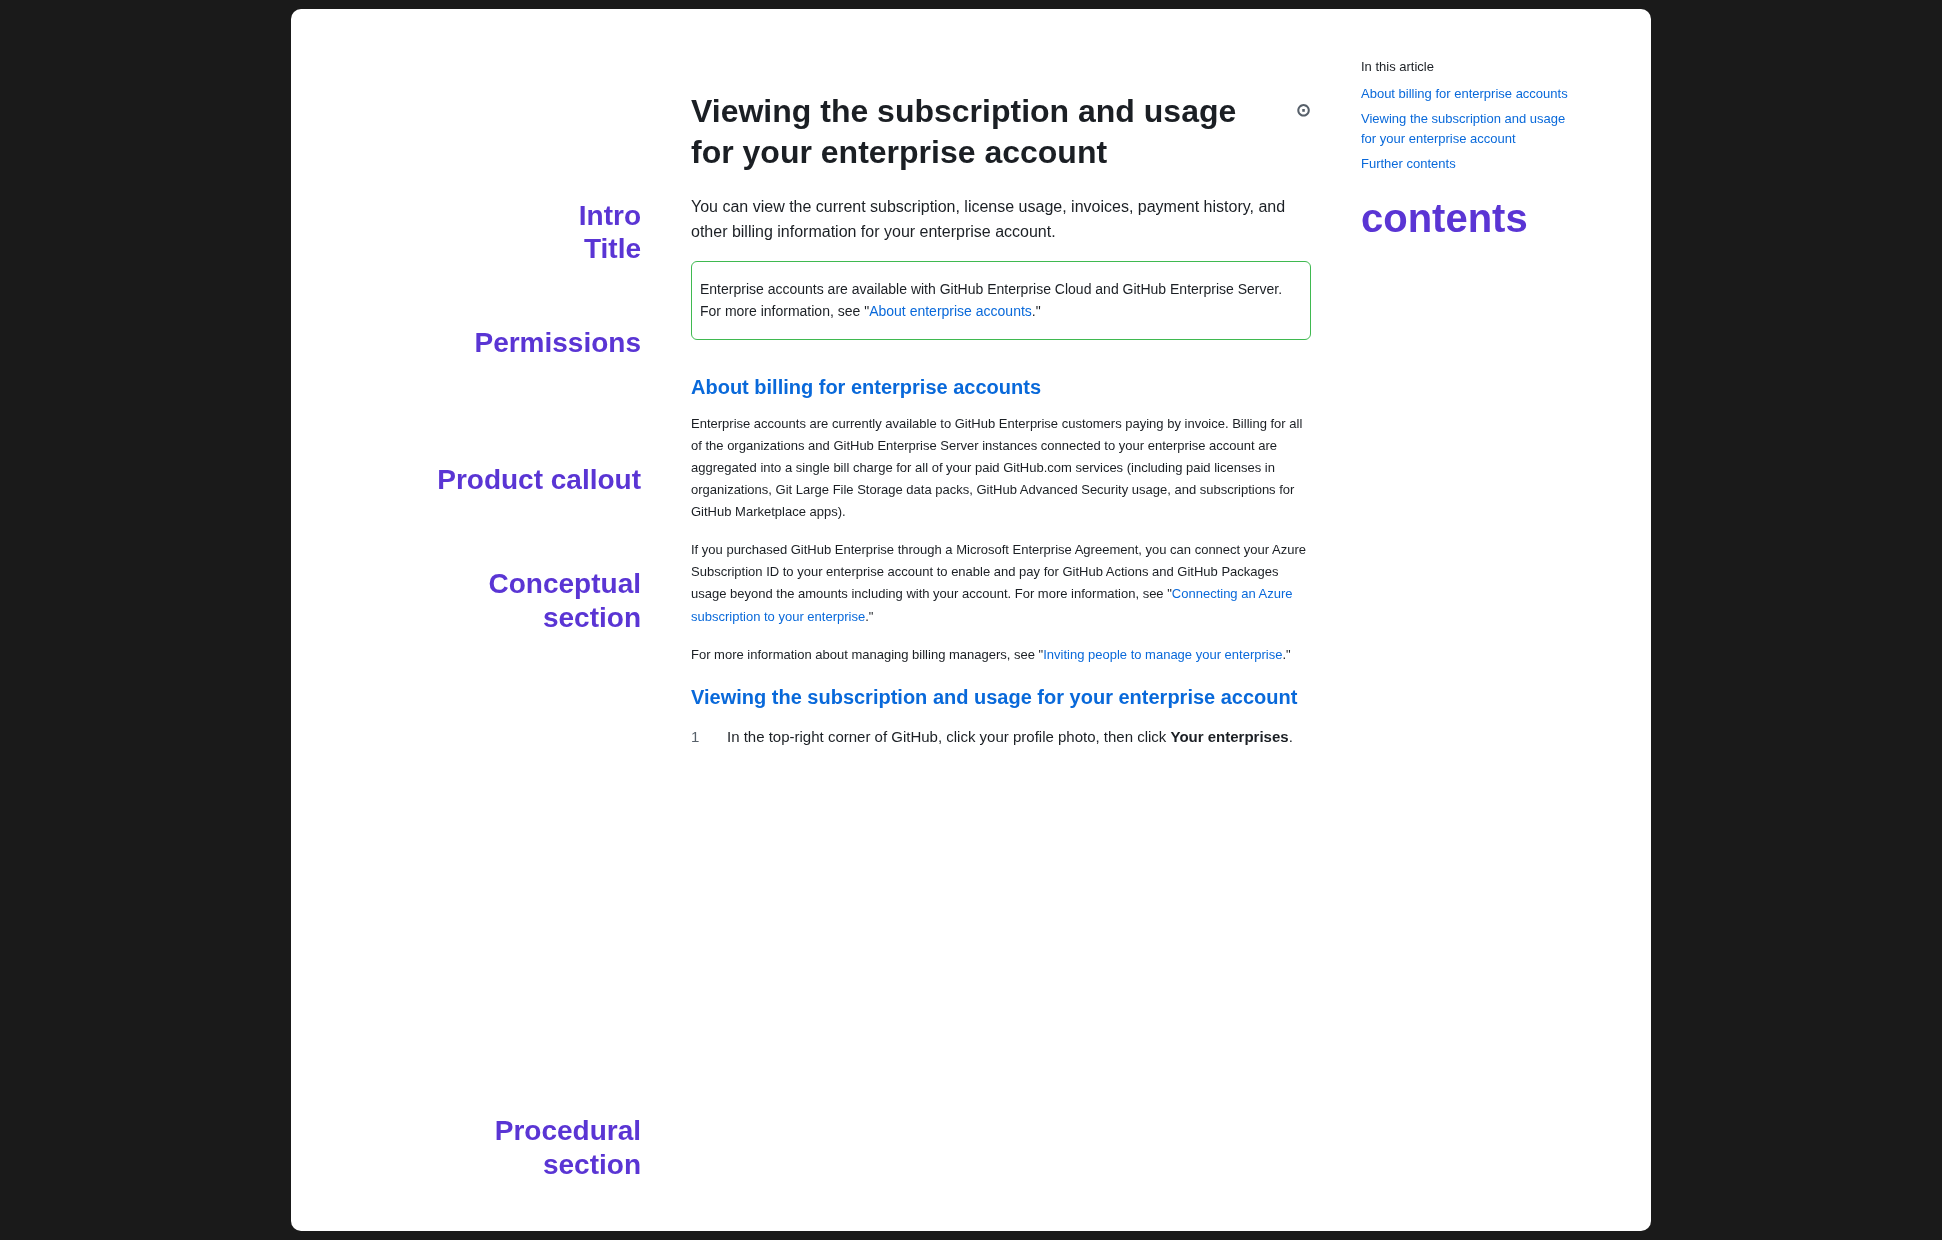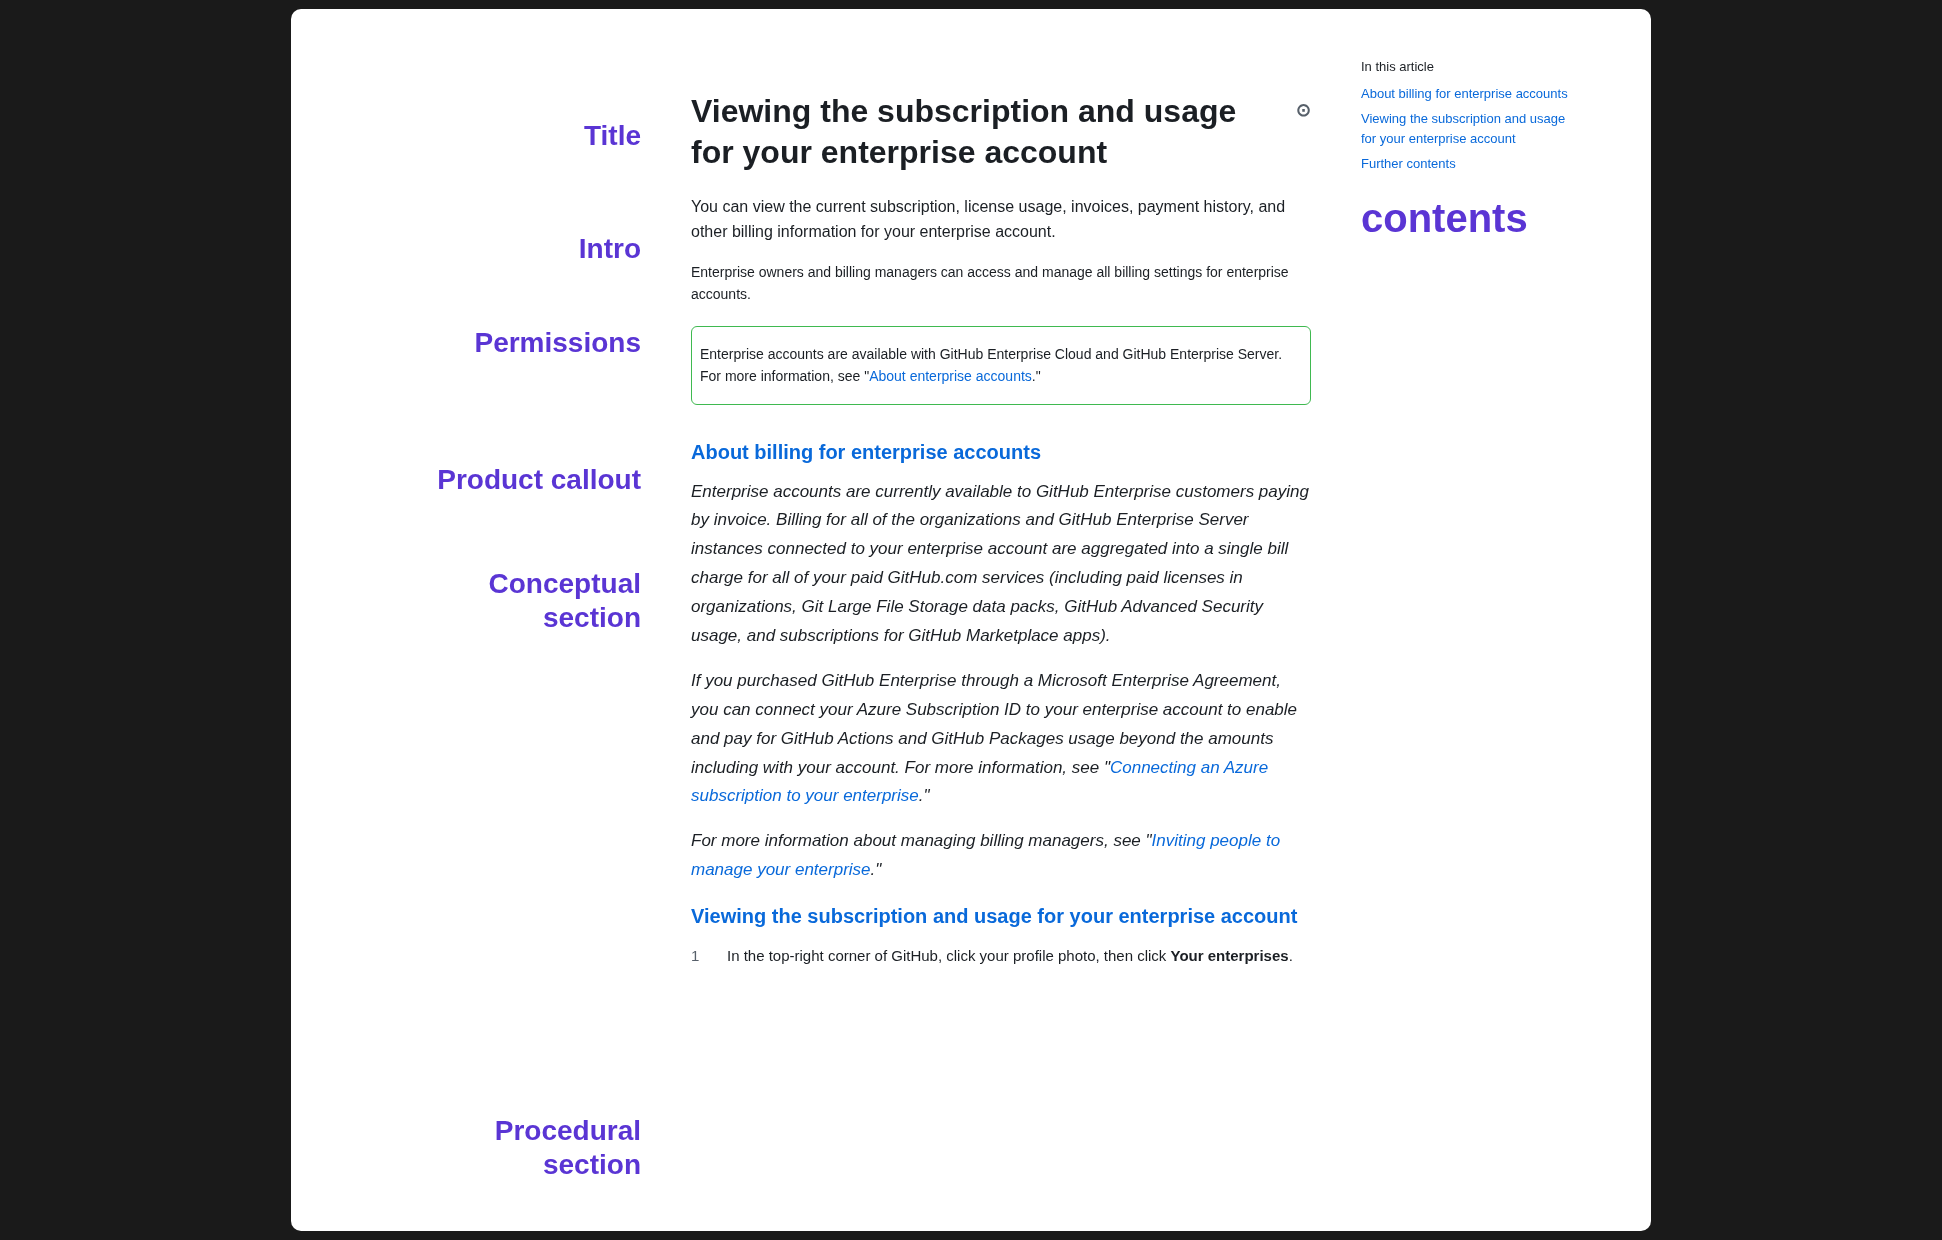--- a/index.html
+++ b/index.html
@@ -98,25 +98,24 @@
       text-decoration: none;
     }
     .section-heading {
       font-size: 20px;
       font-weight: 600;
       color: #0969da;
       margin-bottom: 14px;
       margin-top: 10px;
     }
     .section-body {
-      font-size: 17px;
+      font-size: 13px;
       color: #1b1f24;
       line-height: 1.7;
       margin-bottom: 16px;
-      font-style: italic;
     }
     .section-body a {
       color: #0969da;
       text-decoration: none;
     }
     .procedural-section {
       margin-top: 20px;
     }
     .proc-heading {
       font-size: 20px;
@@ -174,38 +173,37 @@
     .divider-section {
       margin-bottom: 20px;
     }
   </style>
 </head>
 <body>
 
 <div class="window">
 
   <div class="annotation-col">
+    <div class="annotation-label annot-intro">Intro</div>
     <div class="annotation-label annot-title">Title</div>
-    <div class="annotation-label annot-intro">Intro</div>
     <div class="annotation-label annot-permissions">Permissions</div>
     <div class="annotation-label annot-callout">Product callout</div>
     <div class="annotation-label annot-conceptual">Conceptual<br>section</div>
     <div class="annotation-label annot-procedural">Procedural<br>section</div>
   </div>
 
   <div class="main-content">
 
     <div class="article-title">
       <span class="article-title-text">Viewing the subscription and usage for your enterprise account</span>
       <span class="print-icon" title="Print">⊙</span>
     </div>
 
     <p class="intro-text">You can view the current subscription, license usage, invoices, payment history, and other billing information for your enterprise account.</p>
 
-    <p class="permissions-text">Enterprise owners and billing managers can access and manage all billing settings for enterprise accounts.</p>
 
     <div class="callout-box">
       <span>Enterprise accounts are available with GitHub Enterprise Cloud and GitHub Enterprise Server. For more information, see "</span><a href="#">About enterprise accounts</a><span>."</span>
     </div>
 
     <div class="divider-section">
       <h2 class="section-heading">About billing for enterprise accounts</h2>
       <p class="section-body">Enterprise accounts are currently available to GitHub Enterprise customers paying by invoice. Billing for all of the organizations and GitHub Enterprise Server instances connected to your enterprise account are aggregated into a single bill charge for all of your paid GitHub.com services (including paid licenses in organizations, Git Large File Storage data packs, GitHub Advanced Security usage, and subscriptions for GitHub Marketplace apps).</p>
       <p class="section-body">
         If you purchased GitHub Enterprise through a Microsoft Enterprise Agreement, you can connect your Azure Subscription ID to your enterprise account to enable and pay for GitHub Actions and GitHub Packages usage beyond the amounts including with your account. For more information, see "<a href="#">Connecting an Azure subscription to your enterprise</a>."

